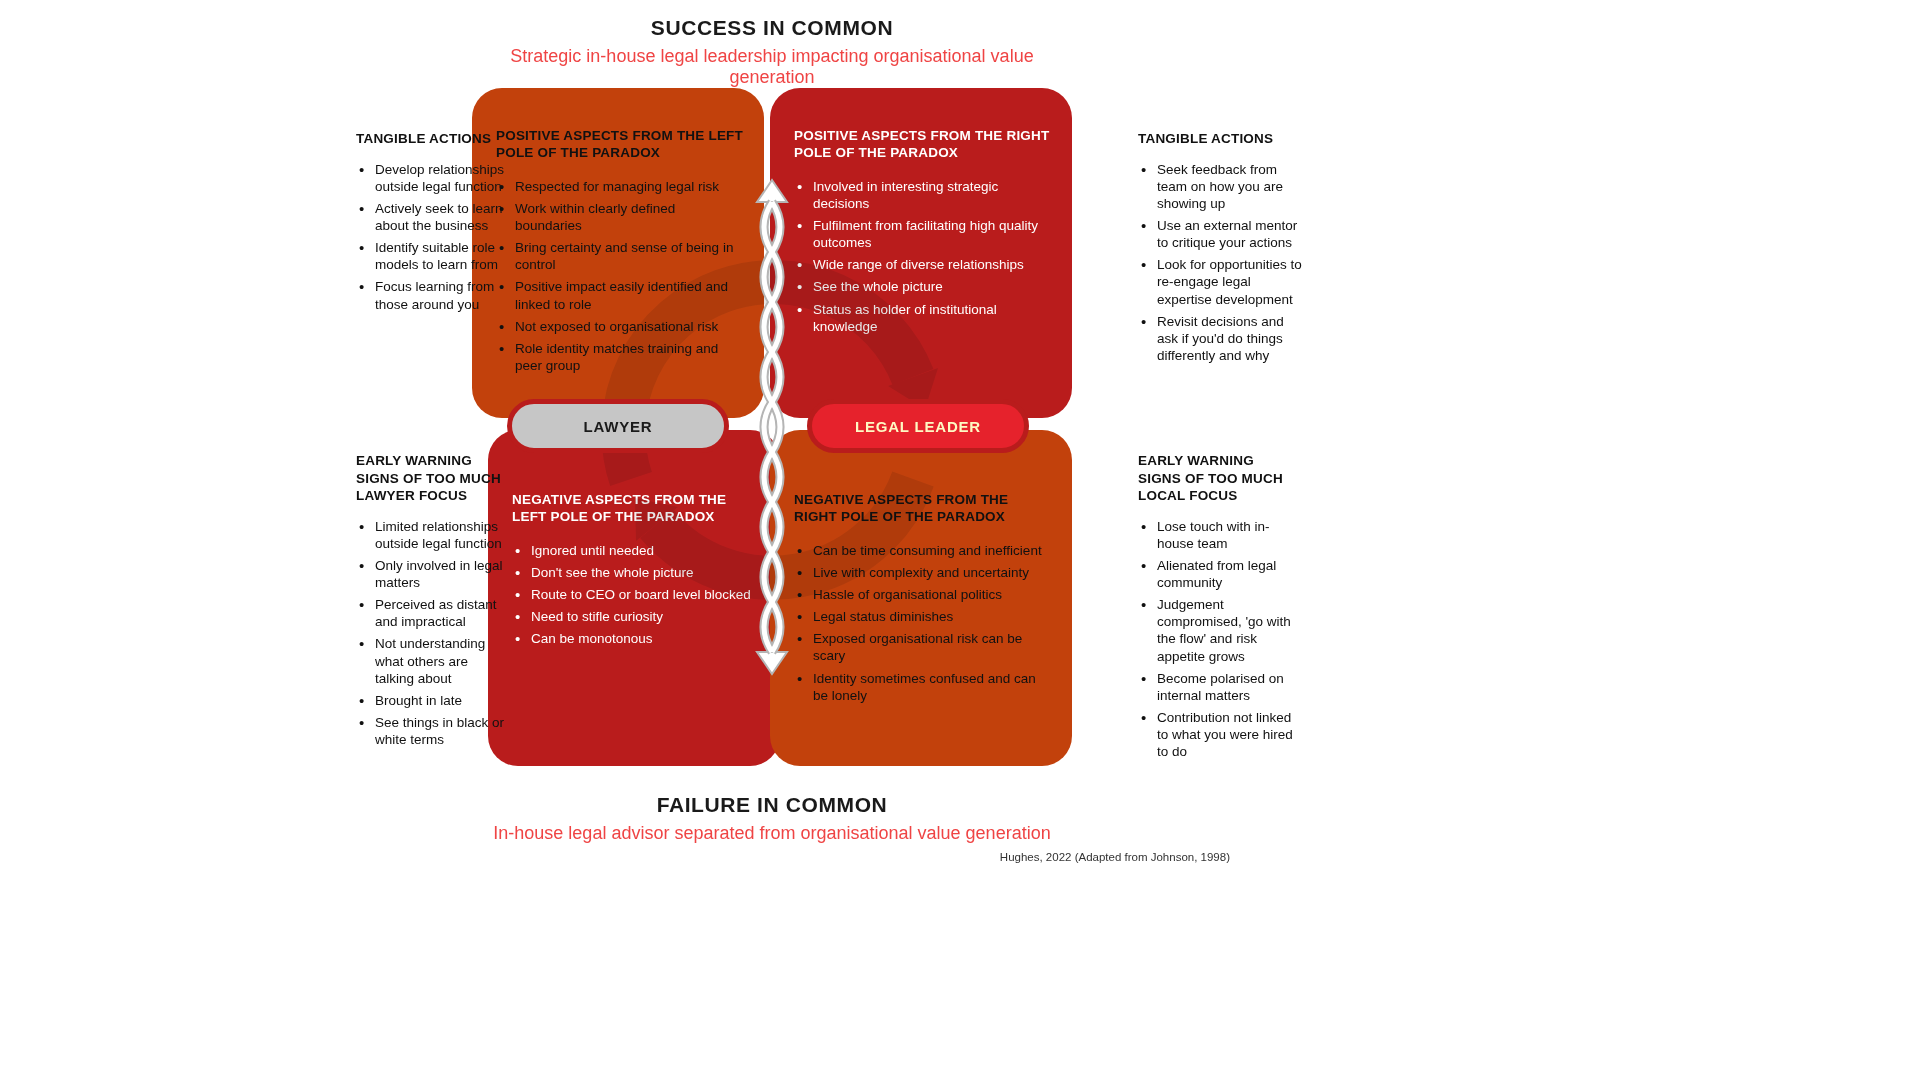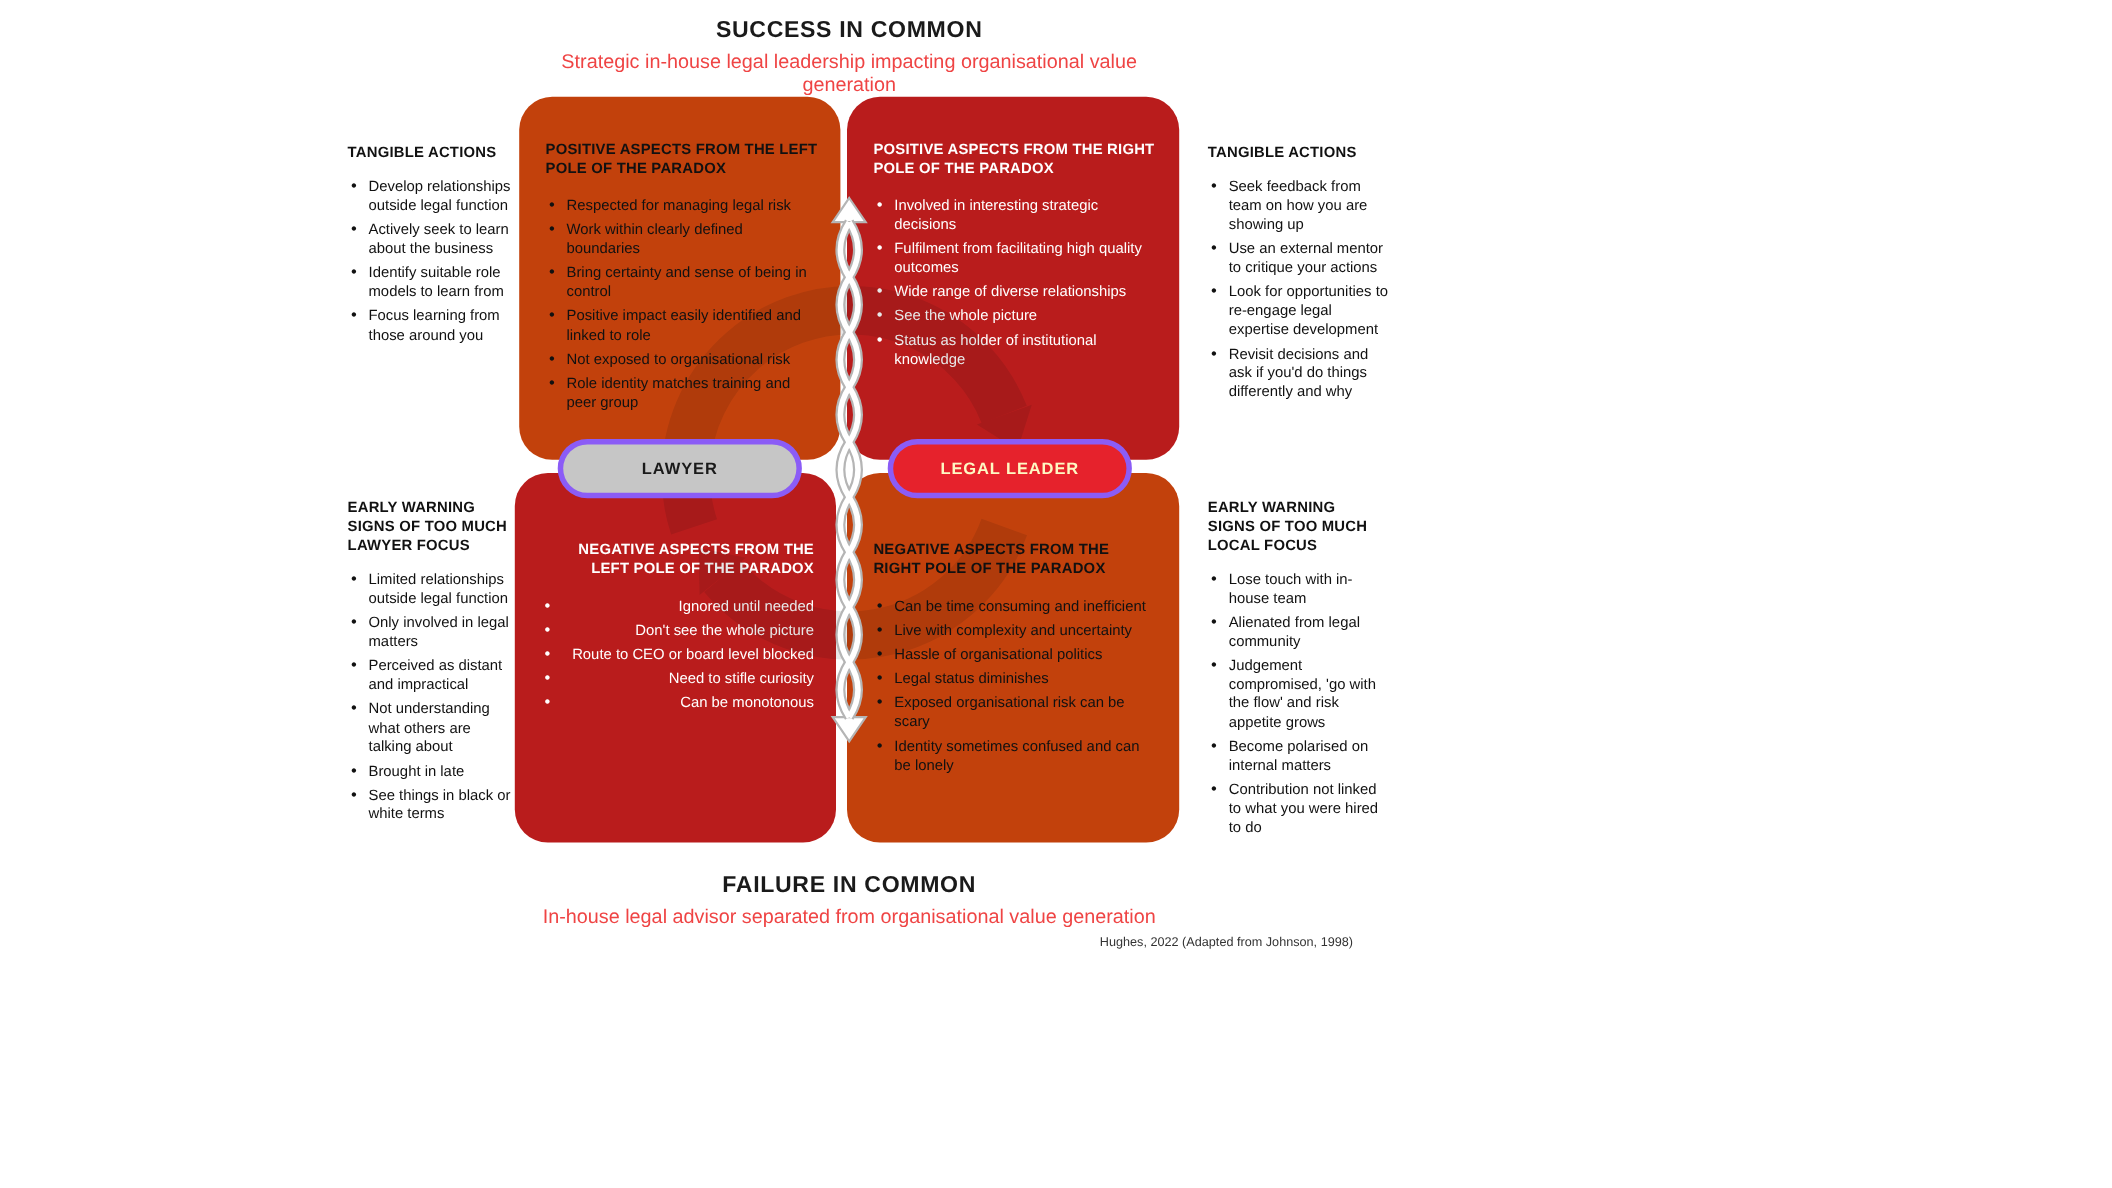--- a/index.html
+++ b/index.html
@@ -17,25 +17,25 @@
   .q-red  { background:#b91c1c; color:#fff; }
   .q-heading { font-size:13.5px; font-weight:bold; line-height:1.25; letter-spacing:.2px; margin:0 0 16px 0; max-width:256px; }
   .q-bottom { padding-top:62px; }
 
   
   ul.bullets { list-style:none; margin:0; padding:0; }
   ul.bullets li { position:relative; padding-left:19px; margin-bottom:5px; font-size:13.5px; line-height:1.27; }
   ul.bullets li::before { content:"\2022"; position:absolute; left:3px; top:-1px; font-size:15px; }
 
   
-  .side-col { position:absolute; color:#111; z-index:1; }
+  .side-col { position:absolute; color:#111; z-index:1;margin-left:40px; }
   .side-heading { font-size:13.5px; font-weight:bold; line-height:1.3; letter-spacing:.2px; margin:0 0 13px 0; }
 
   
-  .pill { position:absolute; top:399px; width:222px; height:54px; border:5px solid #8b5cf6;
+  .pill { position:absolute; top:399px; width:222px; height:54px; border:5px solid #b91c1c;
           border-radius:30px; box-sizing:border-box; display:flex; align-items:center; justify-content:center;
           font-size:15px; font-weight:bold; letter-spacing:.8px; z-index:6; }
   .pill-gray { left:507px; background:#C6C6C6; color:#1a1a1a; }
   .pill-red  { left:807px; background:#E6222C; color:#fef9c3; }
 
   
   .cycle-svg { position:absolute; left:562px; top:218px; z-index:2; mix-blend-mode:multiply; opacity:.45; }
   .twist-svg { position:absolute; left:742px; top:178px; z-index:3; }
 
   .credit { position:absolute; left:900px; top:851px; width:330px; text-align:right; font-size:11.5px; color:#333; }
@@ -66,21 +66,21 @@
     <h3 class="q-heading">POSITIVE ASPECTS FROM THE RIGHT POLE OF THE PARADOX</h3>
     <ul class="bullets">
         <li>Involved in interesting strategic decisions</li>
         <li>Fulfilment from facilitating high quality outcomes</li>
         <li>Wide range of diverse relationships</li>
         <li>See the whole picture</li>
         <li>Status as holder of institutional knowledge</li>
       </ul>
   </div>
 
-  <div class="quadrant q-red q-bottom" style="left:468px; top:430px; width:292px; height:336px;text-align:right;">
+  <div class="quadrant q-red q-bottom" style="left:488px; top:430px; width:292px; height:336px;">
     <h3 class="q-heading">NEGATIVE ASPECTS FROM THE LEFT POLE OF THE PARADOX</h3>
     <ul class="bullets">
         <li>Ignored until needed</li>
         <li>Don't see the whole picture</li>
         <li>Route to CEO or board level blocked</li>
         <li>Need to stifle curiosity</li>
         <li>Can be monotonous</li>
       </ul>
   </div>
 

